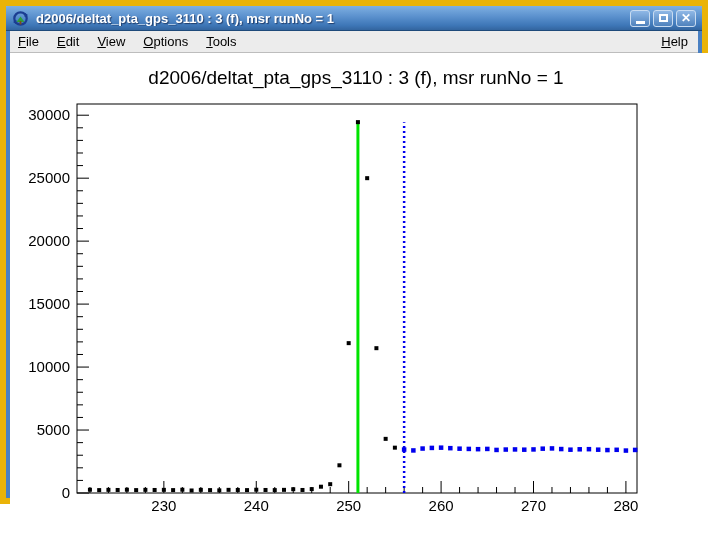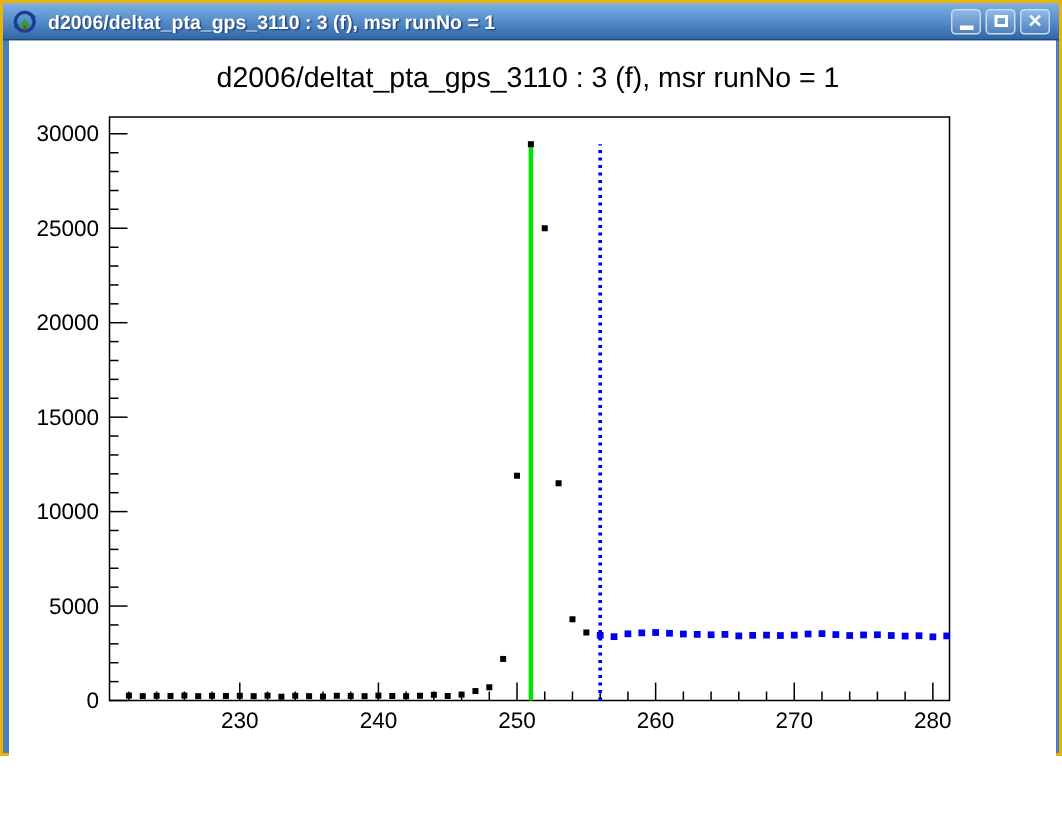--- a/index.html
+++ b/index.html
@@ -1,20 +1,20 @@
 <!DOCTYPE html>
 <html><head>
 <meta charset="utf-8">
 <style>
   * { margin:0; padding:0; box-sizing:border-box; }
   html,body { width:708px; height:544px; background:#fff; font-family:"Liberation Sans", sans-serif; }
 
   .window {
     width:708px; height:504px;
-    border:2px solid #eab308;
+    border:6px solid #eab308;
     background:#4a80c2;
     padding:0 4px 4px 4px;
     position:relative;
   }
 
   
   .titlebar {
     height:25px; margin:0 -4px; padding:0 6px;
     background:linear-gradient(to bottom, #7fb0e2 0%, #5a90cd 45%, #3e77b8 80%, #33659f 100%);
     border-bottom:1px solid #1e4a7a;
@@ -82,20 +82,29 @@
         </span>
       <span class="win-btn">
           <span class="glyph-max"></span>
         </span>
       <span class="win-btn">
           <span class="glyph-close">✕</span>
         </span>
     </span>
   </div>
 
+  <div class="menubar">
+    <span class="menu-item"><u>F</u>ile</span>
+    <span class="menu-item"><u>E</u>dit</span>
+    <span class="menu-item"><u>V</u>iew</span>
+    <span class="menu-item"><u>O</u>ptions</span>
+    <span class="menu-item"><u>T</u>ools</span>
+    <span class="menu-spacer"></span>
+    <span class="menu-item menu-item-right"><u>H</u>elp</span>
+  </div>
 
   <div class="canvas-area">
     <svg id="plot-svg" width="698" height="491" viewBox="0 0 698 491">
       <text class="plot-title" x="346" y="31" text-anchor="middle">d2006/deltat_pta_gps_3110 : 3 (f), msr runNo = 1</text>
 
     <rect x="67" y="51" width="560" height="389" fill="none" stroke="#000" stroke-width="1"></rect>
         <line x1="153.86468646864694" y1="440" x2="153.86468646864694" y2="428" stroke="#000"></line>
         <text x="153.86468646864694" y="458" text-anchor="middle" class="tick-label">230</text>
         <line x1="246.27392739273932" y1="440" x2="246.27392739273932" y2="428" stroke="#000"></line>
         <text x="246.27392739273932" y="458" text-anchor="middle" class="tick-label">240</text>

